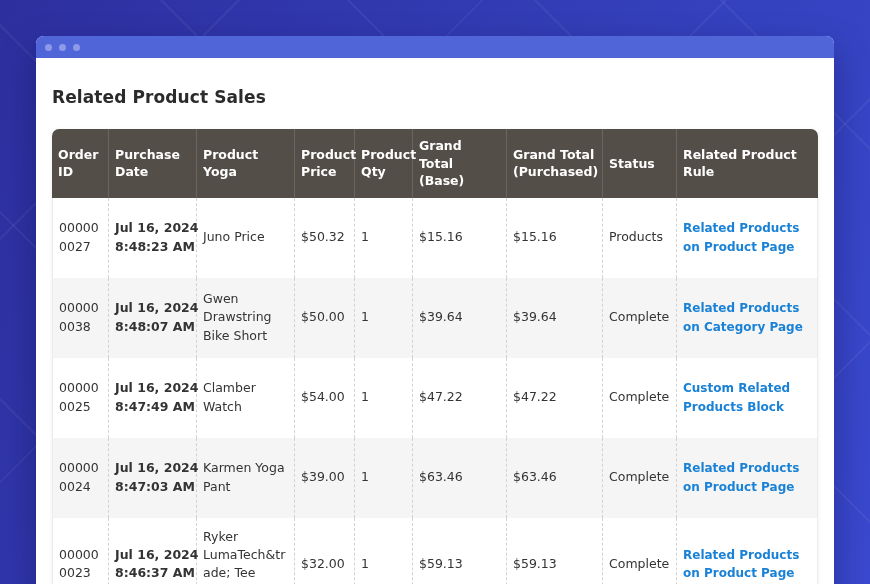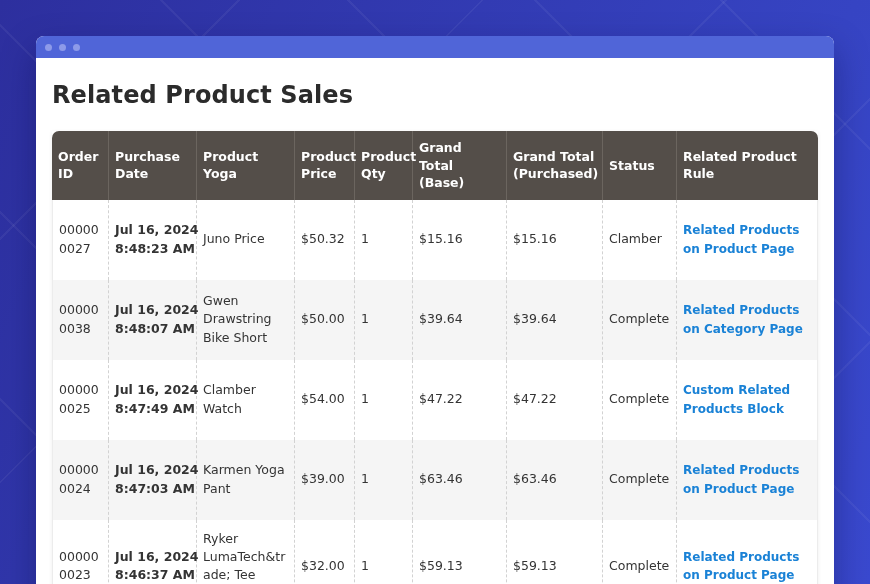--- a/index.html
+++ b/index.html
@@ -31,23 +31,23 @@
     gap: 7px;
   }
   .dot {
     width: 7px; height: 7px;
     border-radius: 50%;
     background: var(--color-titlebar-dot, #8d9ae9);
   }
 
   .content { padding: 0 16px; }
   .page-title {
-    margin-top: 23px;
+    margin-top: 29px;
     margin-bottom: 22px;
-    font-size: 24px;
+    font-size: 17px;
     font-weight: bold;
     color: #2b2b2b;
     letter-spacing: 0.1px;
   }
 
   table.report {
     width: 766px;
     border-collapse: separate;
     border-spacing: 0;
     table-layout: fixed;
@@ -135,21 +135,21 @@
             <td class="cell-order_id">000000027</td>
             <td class="cell-purchase_date">
               <div class="date-line">Jul 16, 2024</div>
               <div class="date-line">8:48:23 AM</div>
             </td>
             <td class="cell-product_name">Juno Price</td>
             <td class="cell-product_price">$50.32</td>
             <td class="cell-product_qty">1</td>
             <td class="cell-grand_total_base">$15.16</td>
             <td class="cell-grand_total_purchased">$15.16</td>
-            <td class="cell-status">Clamber</td>
+            <td class="cell-status">Products</td>
             <td class="cell-related_rule"><a class="rule-link">Related Products on Product Page</a></td>
           </tr>
           <tr class="stripe">
             <td class="cell-order_id">000000038</td>
             <td class="cell-purchase_date">
               <div class="date-line">Jul 16, 2024</div>
               <div class="date-line">8:48:07 AM</div>
             </td>
             <td class="cell-product_name">Gwen Drawstring Bike Short</td>
             <td class="cell-product_price">$50.00</td>

